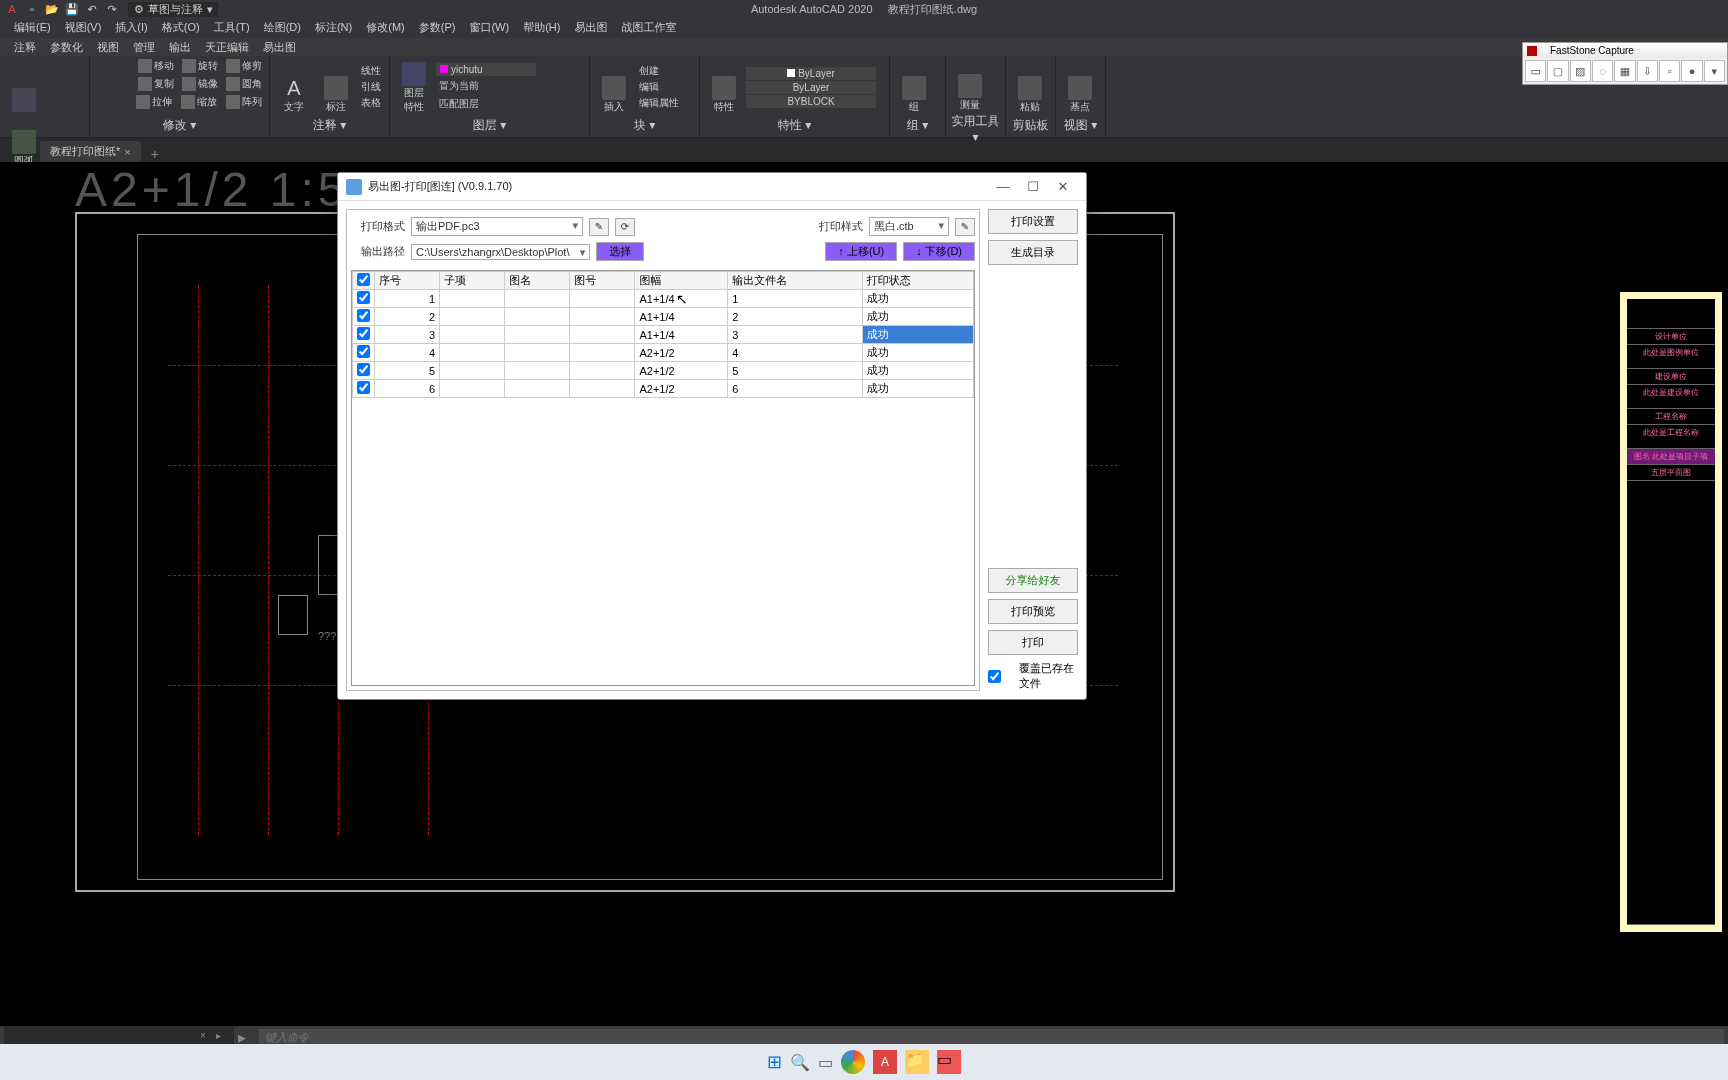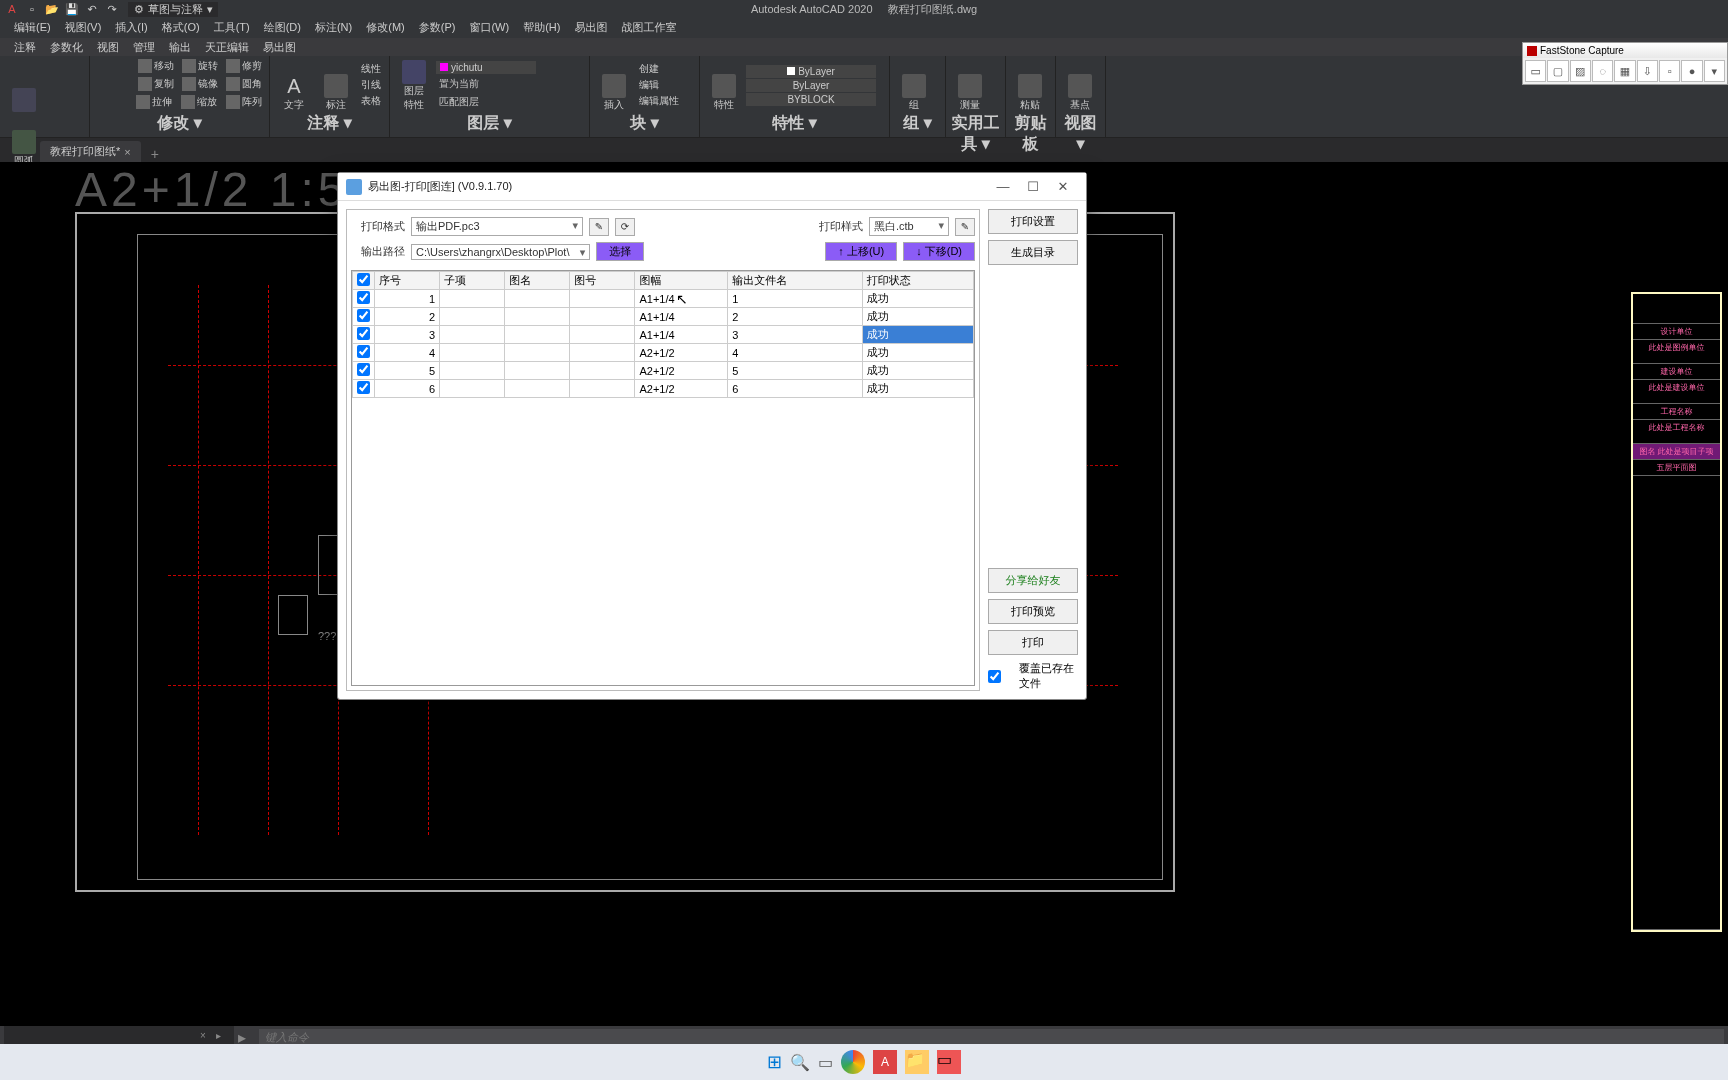--- a/index.html
+++ b/index.html
@@ -17,42 +17,42 @@
 .menubar span { color: #ccc; font-size: 11px; padding: 2px 6px; }
 
 
 .submenubar { height: 18px; background: #3a3a3d; display: flex; align-items: center; padding-left: 8px; gap: 2px; }
 .submenubar span { color: #ccc; font-size: 11px; padding: 1px 6px; }
 
 
 .ribbon { height: 82px; background: #333538; display: flex; border-bottom: 1px solid #222; }
 .ribbon-panel { display: flex; flex-direction: column; border-right: 1px solid #222; padding: 2px 4px; }
 .ribbon-panel .tools { display: flex; flex: 1; align-items: center; gap: 2px; flex-wrap: wrap; }
-.ribbon-panel .plabel { text-align: center; color: #ccc; font-size: 16px; padding: 1px 0; font-weight: bold; }
+.ribbon-panel .plabel { text-align: center; color: #ccc; font-size: 12px; padding: 1px 0; }
 .ribbon-btn { color: #ccc; font-size: 10px; padding: 1px 3px; display: flex; align-items: center; gap: 2px; white-space: nowrap; }
 .ribbon-big { width: 40px; height: 54px; display: flex; flex-direction: column; align-items: center; justify-content: flex-end; color: #ccc; font-size: 10px; }
 .ribbon-icon { width: 24px; height: 24px; background: #555; border-radius: 2px; }
 .ribbon-icon-sm { width: 14px; height: 14px; background: #666; display: inline-block; }
 .layer-dd { background: #444; color: #ccc; font-size: 10px; padding: 1px 4px; width: 100px; display: flex; align-items: center; gap: 3px; }
 .prop-dd { background: #444; color: #ccc; font-size: 10px; padding: 1px 4px; width: 130px; text-align: center; }
 
 
 .filetabs { height: 24px; background: #2a2a2c; display: flex; align-items: flex-end; padding-left: 40px; }
 .filetab { background: #3a3a3d; color: #ccc; font-size: 11px; padding: 3px 10px; display: flex; align-items: center; gap: 4px; border-radius: 3px 3px 0 0; }
 .filetab .close { color: #aaa; }
 .addtab { color: #888; font-size: 14px; padding: 0 10px; }
 
 
 .canvas { position: absolute; top: 162px; left: 0; right: 0; bottom: 54px; background: #000; overflow: hidden; }
 .big-text { position: absolute; top: 0px; left: 75px; color: #555; font-size: 48px; font-weight: 300; letter-spacing: 4px; }
 .drawing-frame { position: absolute; top: 50px; left: 75px; width: 1100px; height: 680px; border: 2px solid #aaa; }
 .inner-frame { position: absolute; top: 20px; left: 60px; right: 10px; bottom: 10px; border: 1px solid #888; }
 .grid-line-v { position: absolute; width: 0; border-left: 1px dashed #c00; }
 .grid-line-h { position: absolute; height: 0; border-top: 1px dashed #c00; }
-.titleblock { position: absolute; top: 130px; right: 6px; width: 91px; height: 640px; border: 2px solid #fef9c3; background: #000; display: flex; flex-direction: column; }
+.titleblock { position: absolute; top: 130px; right: 6px; width: 102px; height: 640px; border: 7px solid #fef9c3; background: #000; display: flex; flex-direction: column; }
 .tb-row { border-bottom: 1px solid #666; color: #f6a; font-size: 8px; padding: 2px; text-align: center; }
 
 
 .dialog { position: absolute; top: 172px; left: 337px; width: 750px; height: 528px; background: #fff; border: 1px solid #888; border-radius: 3px; box-shadow: 0 5px 20px rgba(0,0,0,0.5); display: flex; flex-direction: column; }
 .dlg-title { height: 28px; background: #fff; display: flex; align-items: center; padding: 0 8px; border-bottom: 1px solid #ddd; }
 .dlg-title .icon { width: 16px; height: 16px; background: #5b9fe0; border-radius: 2px; margin-right: 6px; display: inline-block; }
 .dlg-title .t { font-size: 11px; color: #222; flex: 1; }
 .dlg-title .winbtn { width: 30px; height: 20px; display: flex; align-items: center; justify-content: center; color: #555; font-size: 13px; }
 .dlg-body { flex: 1; display: flex; padding: 8px; gap: 8px; }
 .dlg-main { flex: 1; display: flex; flex-direction: column; border: 1px solid #bbb; padding: 4px; }
@@ -70,21 +70,21 @@
 
 .dlg-table { flex: 1; border: 1px solid #999; margin-top: 6px; overflow: hidden; font-size: 11px; }
 .dlg-table table { border-collapse: collapse; width: 100%; }
 .dlg-table th, .dlg-table td { border: 1px solid #ccc; padding: 1px 4px; text-align: left; height: 18px; font-weight: normal; }
 .dlg-table th { background: #f4f4f4; }
 .dlg-table .chk-cell { width: 20px; text-align: center; }
 .row-sel td.status { background: #3a7fd5; color: #fff; }
 
 
 .faststone { position: absolute; top: 42px; right: 0; width: 206px; background: #f0f0f0; border: 1px solid #999; }
-.fs-title { background: linear-gradient(#fff,#e8e8e8); font-size: 10px; padding: 2px 4px; display: flex; align-items: center; gap: 3px; }
+.fs-title { background: linear-gradient(#fff,#e8e8e8); font-size: 10px; padding: 2px 4px; display: flex; align-items: center; gap: 13px; }
 .fs-title .fsicon { width: 10px; height: 10px; background: #b00; display: inline-block; }
 .fs-tools { display: flex; padding: 2px; gap: 1px; }
 .fs-tools span { width: 22px; height: 22px; border: 1px solid #bbb; background: #fff; display: inline-flex; align-items: center; justify-content: center; font-size: 11px; color: #555; }
 
 
 .cmdbar { position: absolute; bottom: 32px; left: 0; right: 0; height: 22px; background: #3a3a3d; display: flex; align-items: center; padding: 0 4px; }
 .cmdbar .handle { width: 230px; height: 100%; background: #2a2a2c; display: flex; align-items: center; justify-content: flex-end; padding-right: 4px; gap: 2px; }
 .cmdbar .handle span { width: 14px; height: 14px; color: #888; font-size: 10px; }
 .cmdbar input { flex: 1; background: #4a4a4d; border: none; color: #aaa; font-size: 11px; padding: 2px 6px; font-style: italic; }
 

